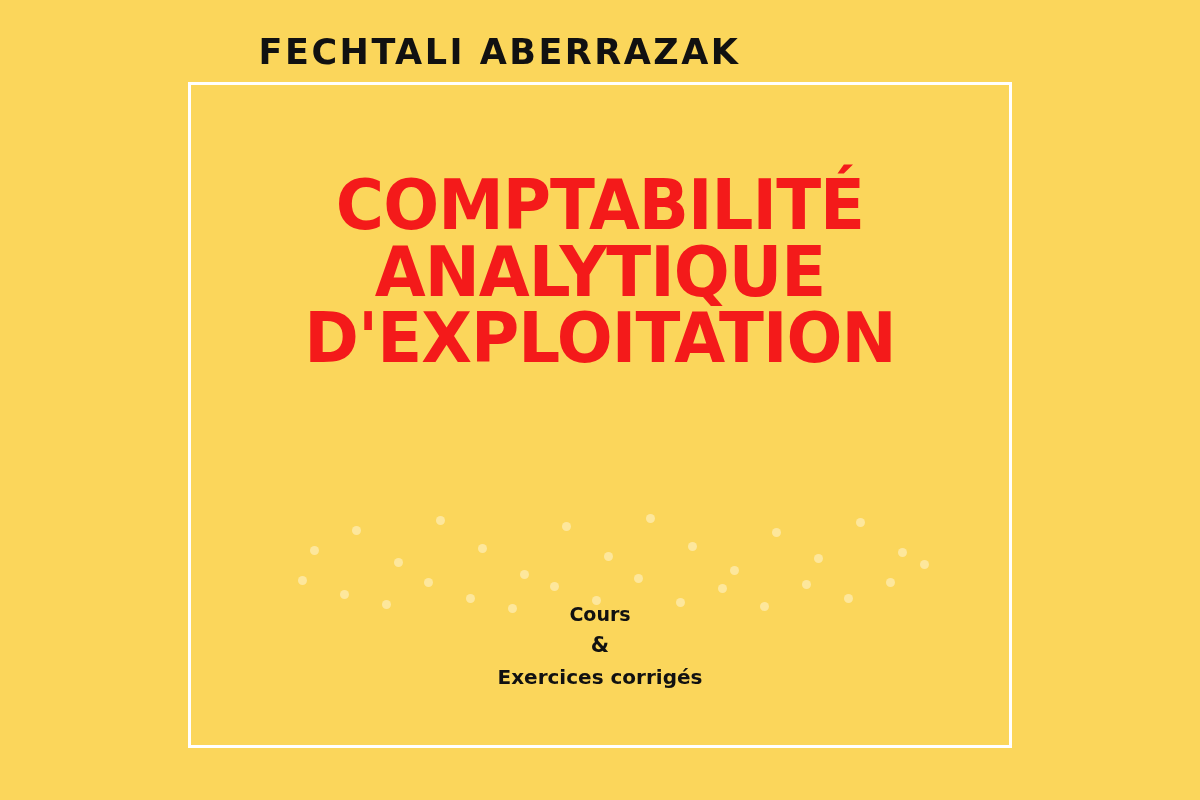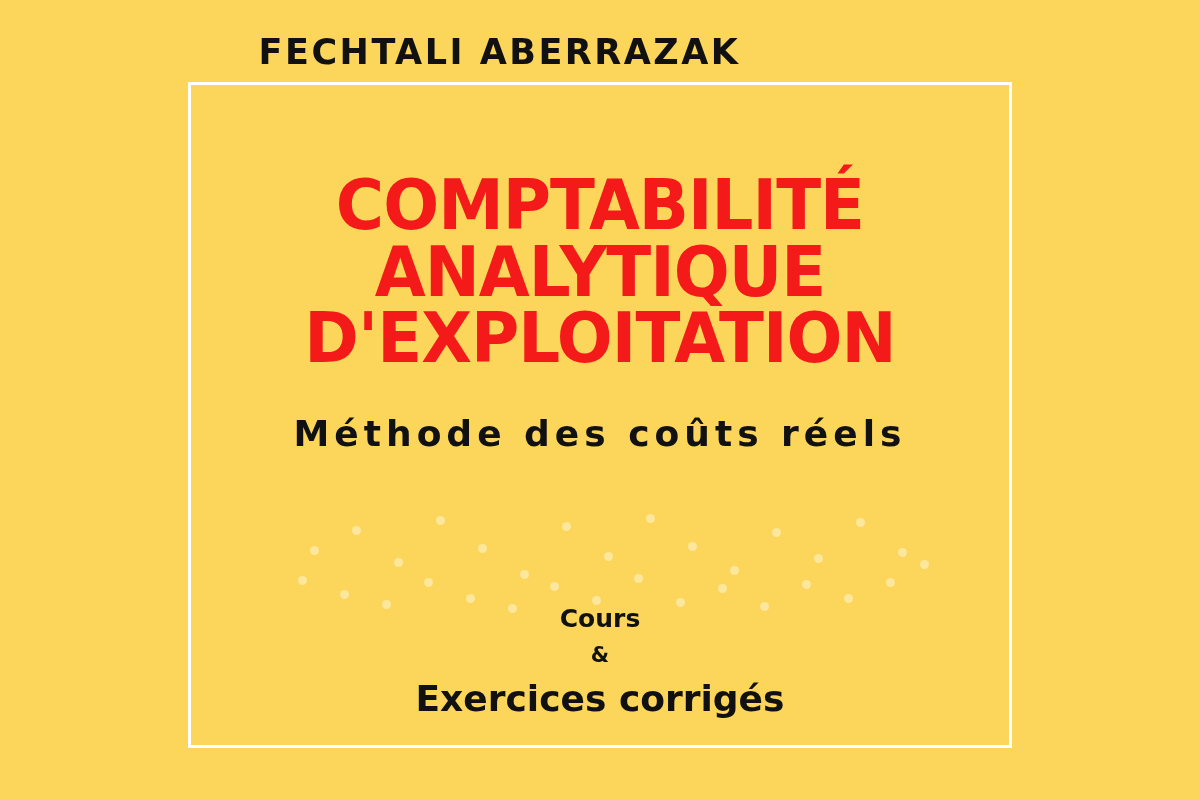--- a/index.html
+++ b/index.html
@@ -88,40 +88,40 @@
   .footer {
     position: absolute;
     left: 190px;
     top: 600px;
     width: 820px;
     text-align: center;
     color: #111111;
     font-family: "DejaVu Sans", sans-serif;
     font-weight: bold;
   }
-  .footer .f1 { font-size: 25px; line-height: 1.55; }
+  .footer .f1 { font-size: 19px; line-height: 1.55; }
   .footer .f2 { font-size: 21px; line-height: 1.55; }
-  .footer .f3 { font-size: 36px; line-height: 1.55; }
+  .footer .f3 { font-size: 20px; line-height: 1.55; }
 </style>
 </head>
 <body>
 
 <div class="cover">
 
   <div class="author">FECHTALI ABERRAZAK</div>
 
   <div class="frame"></div>
 
   <div class="main-title">
     <span class="line1">COMPTABILITÉ ANALYTIQUE</span>
     <span class="line2">D'EXPLOITATION</span>
   </div>
 
   <div class="subtitle">
-    <span>Méthode des coûts réels</span><br>
+    <br>
   </div>
 
   <div class="dots" id="dot-pattern">
       <div class="dot" style="left: 20px; top: 38px; background: rgb(253, 231, 156);"></div>
       <div class="dot" style="left: 62px; top: 18px; background: rgb(253, 231, 156);"></div>
       <div class="dot" style="left: 104px; top: 50px; background: rgb(253, 231, 156);"></div>
       <div class="dot" style="left: 146px; top: 8px; background: rgb(253, 231, 156);"></div>
       <div class="dot" style="left: 188px; top: 36px; background: rgb(253, 231, 156);"></div>
       <div class="dot" style="left: 230px; top: 62px; background: rgb(253, 231, 156);"></div>
       <div class="dot" style="left: 272px; top: 14px; background: rgb(253, 231, 156);"></div>

